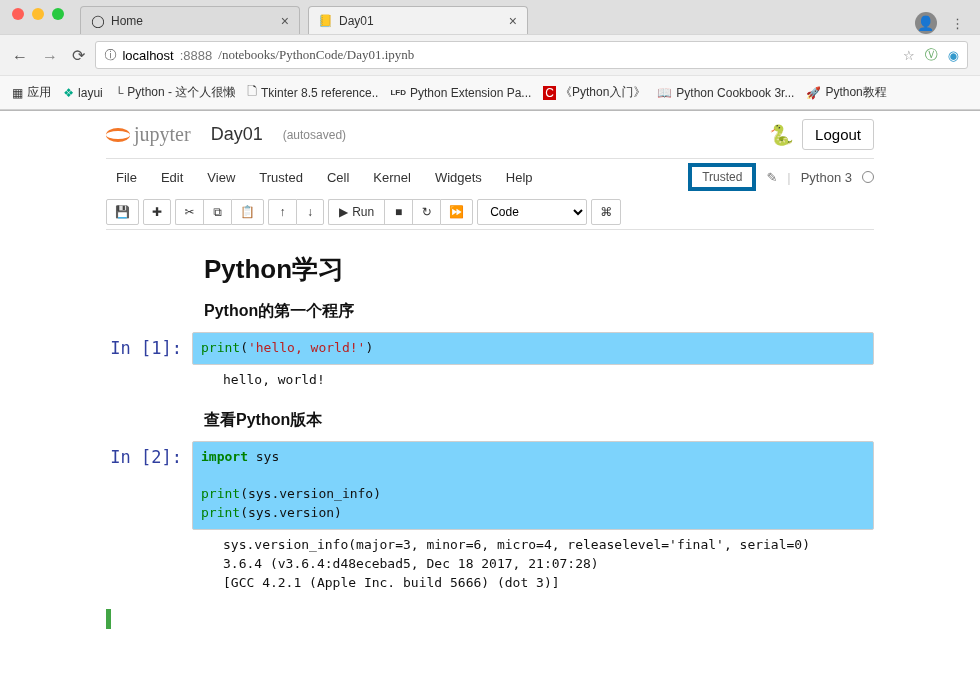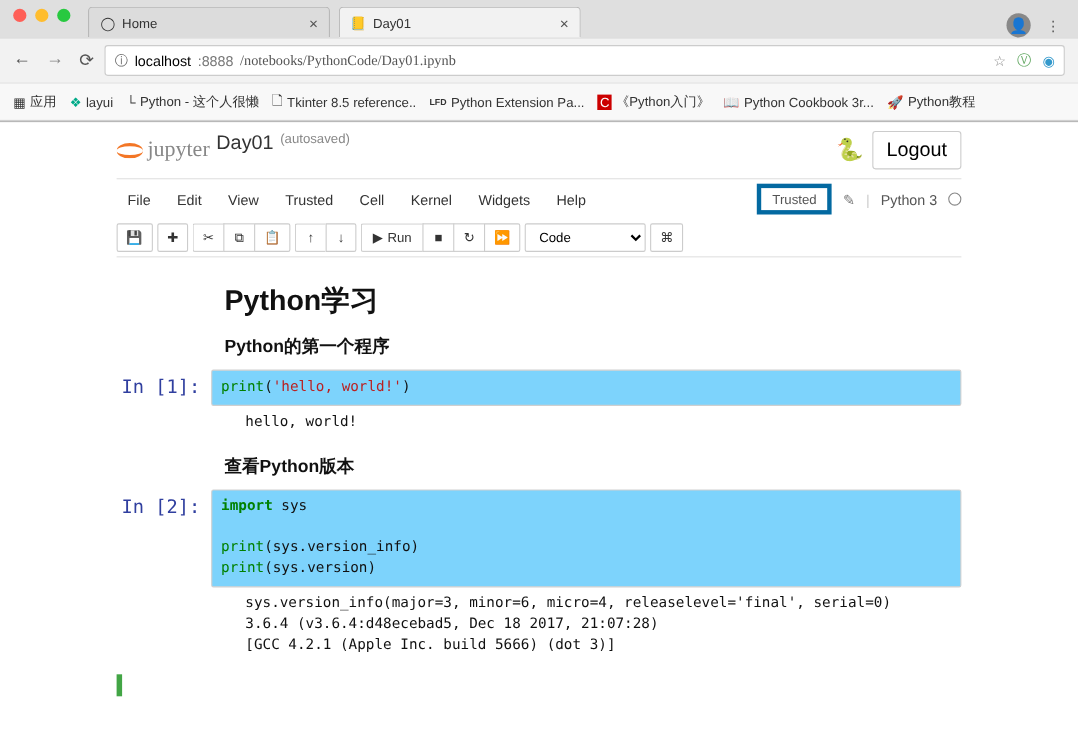--- a/index.html
+++ b/index.html
@@ -30,28 +30,28 @@
 .url-port { color:#777; }
 .url-path { color:#555;font-family:Liberation Serif, serif; }
 .url-right { margin-left:auto; display:flex; gap:10px; color:#888; align-items:center; }
 
 .bookmarks { display: flex; align-items: center; gap: 12px; padding: 6px 12px; background: #f8f8f8; border-top: 1px solid #e3e3e3; border-bottom:1px solid #d0d0d0; font-size: 12px; color: #333; }
 .bm { display: flex; align-items: center; gap: 4px; white-space: nowrap; }
 .bm .bmicon { font-size: 12px; }
 
 
 .jp-wrap { max-width: 768px; margin: 0 auto; }
-.jp-header { display: flex; padding: 8px 0; gap: 6px; }
+.jp-header { display: flex; align-items: center; padding: 8px 0; gap: 20px; }
 .jp-logo { display:flex; align-items:center; gap:4px; font-size: 20px; color: #888; font-family: Georgia, serif; }
 .jp-logo .orb { width:24px; height:14px; border-radius:50%; border-top:3px solid #f37626; border-bottom:3px solid #f37626; display:inline-block; position:relative; }
 .jp-title { font-size: 18px; color: #333; }
 .jp-auto { font-size: 12px; color: #888; }
 .jp-header-right { margin-left:auto; display:flex; gap:8px; align-items:center; }
 .py-icon { font-size:20px; }
-.logout-btn { border: 1px solid #ccc; border-radius: 3px; padding: 6px 12px; background:#fff; font-size:18px; }
+.logout-btn { border: 1px solid #ccc; border-radius: 3px; padding: 6px 12px; background:#fff; font-size:15px; }
 
 .jp-menubar-wrap { border-top: 1px solid #e0e0e0; border-bottom: 1px solid #e0e0e0; background:#fff; }
 .jp-menubar { display:flex; align-items:center; padding: 4px 0; gap: 4px; }
 .menu-item { padding: 4px 10px; font-size: 13px; color:#333; }
 .menu-right { margin-left:auto; display:flex; align-items:center; gap:10px; font-size:13px; color:#555; }
 .trusted-btn { border:4px solid #0369a1; border-radius:0; padding:3px 10px; font-size:12px; }
 .kernel-ind { width:12px; height:12px; border:1px solid #888; border-radius:50%; display:inline-block; }
 .pen { color:#777; }
 
 .jp-toolbar { display:flex; align-items:center; gap:4px; padding: 4px 0; }

